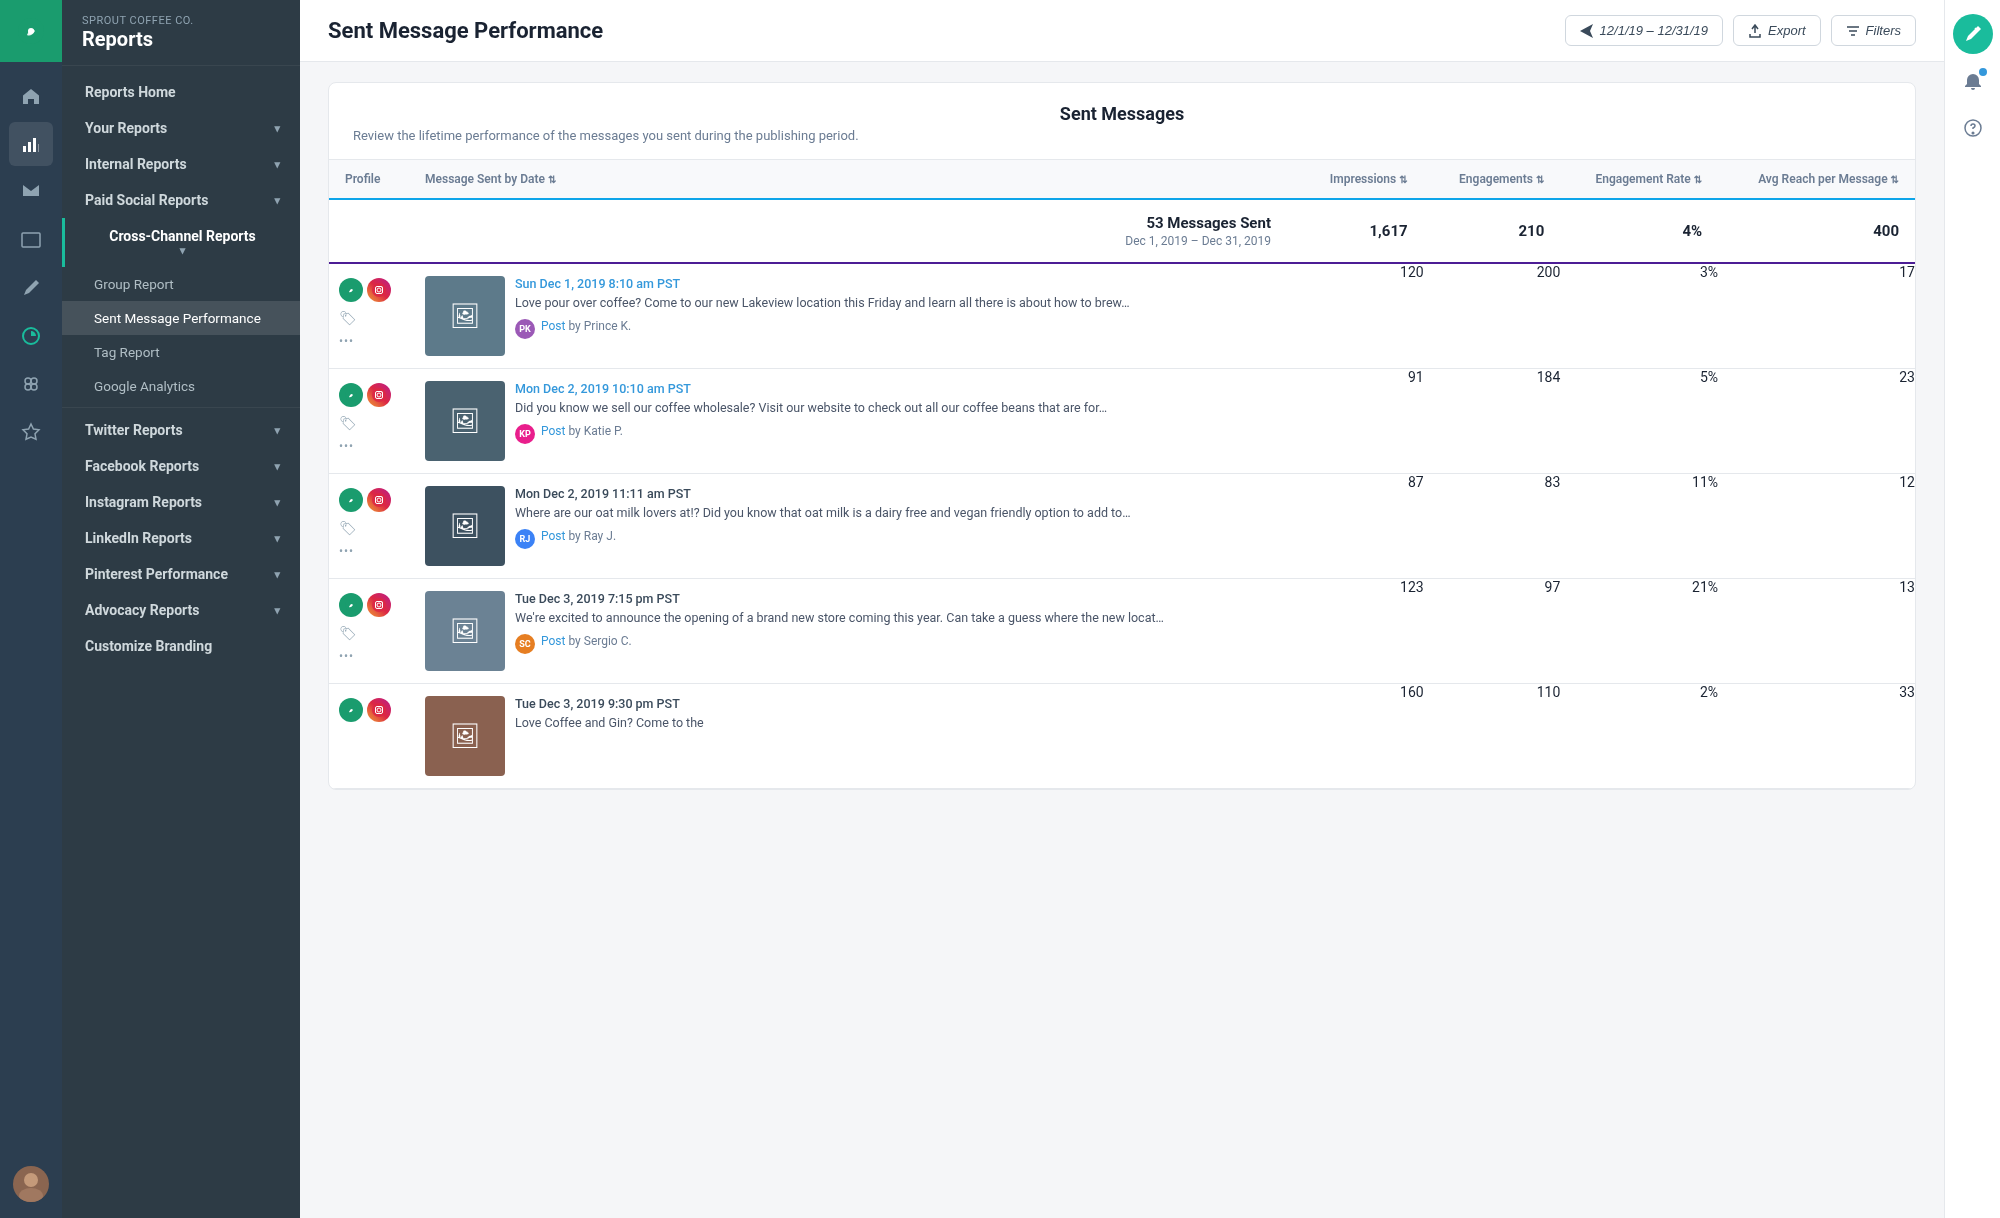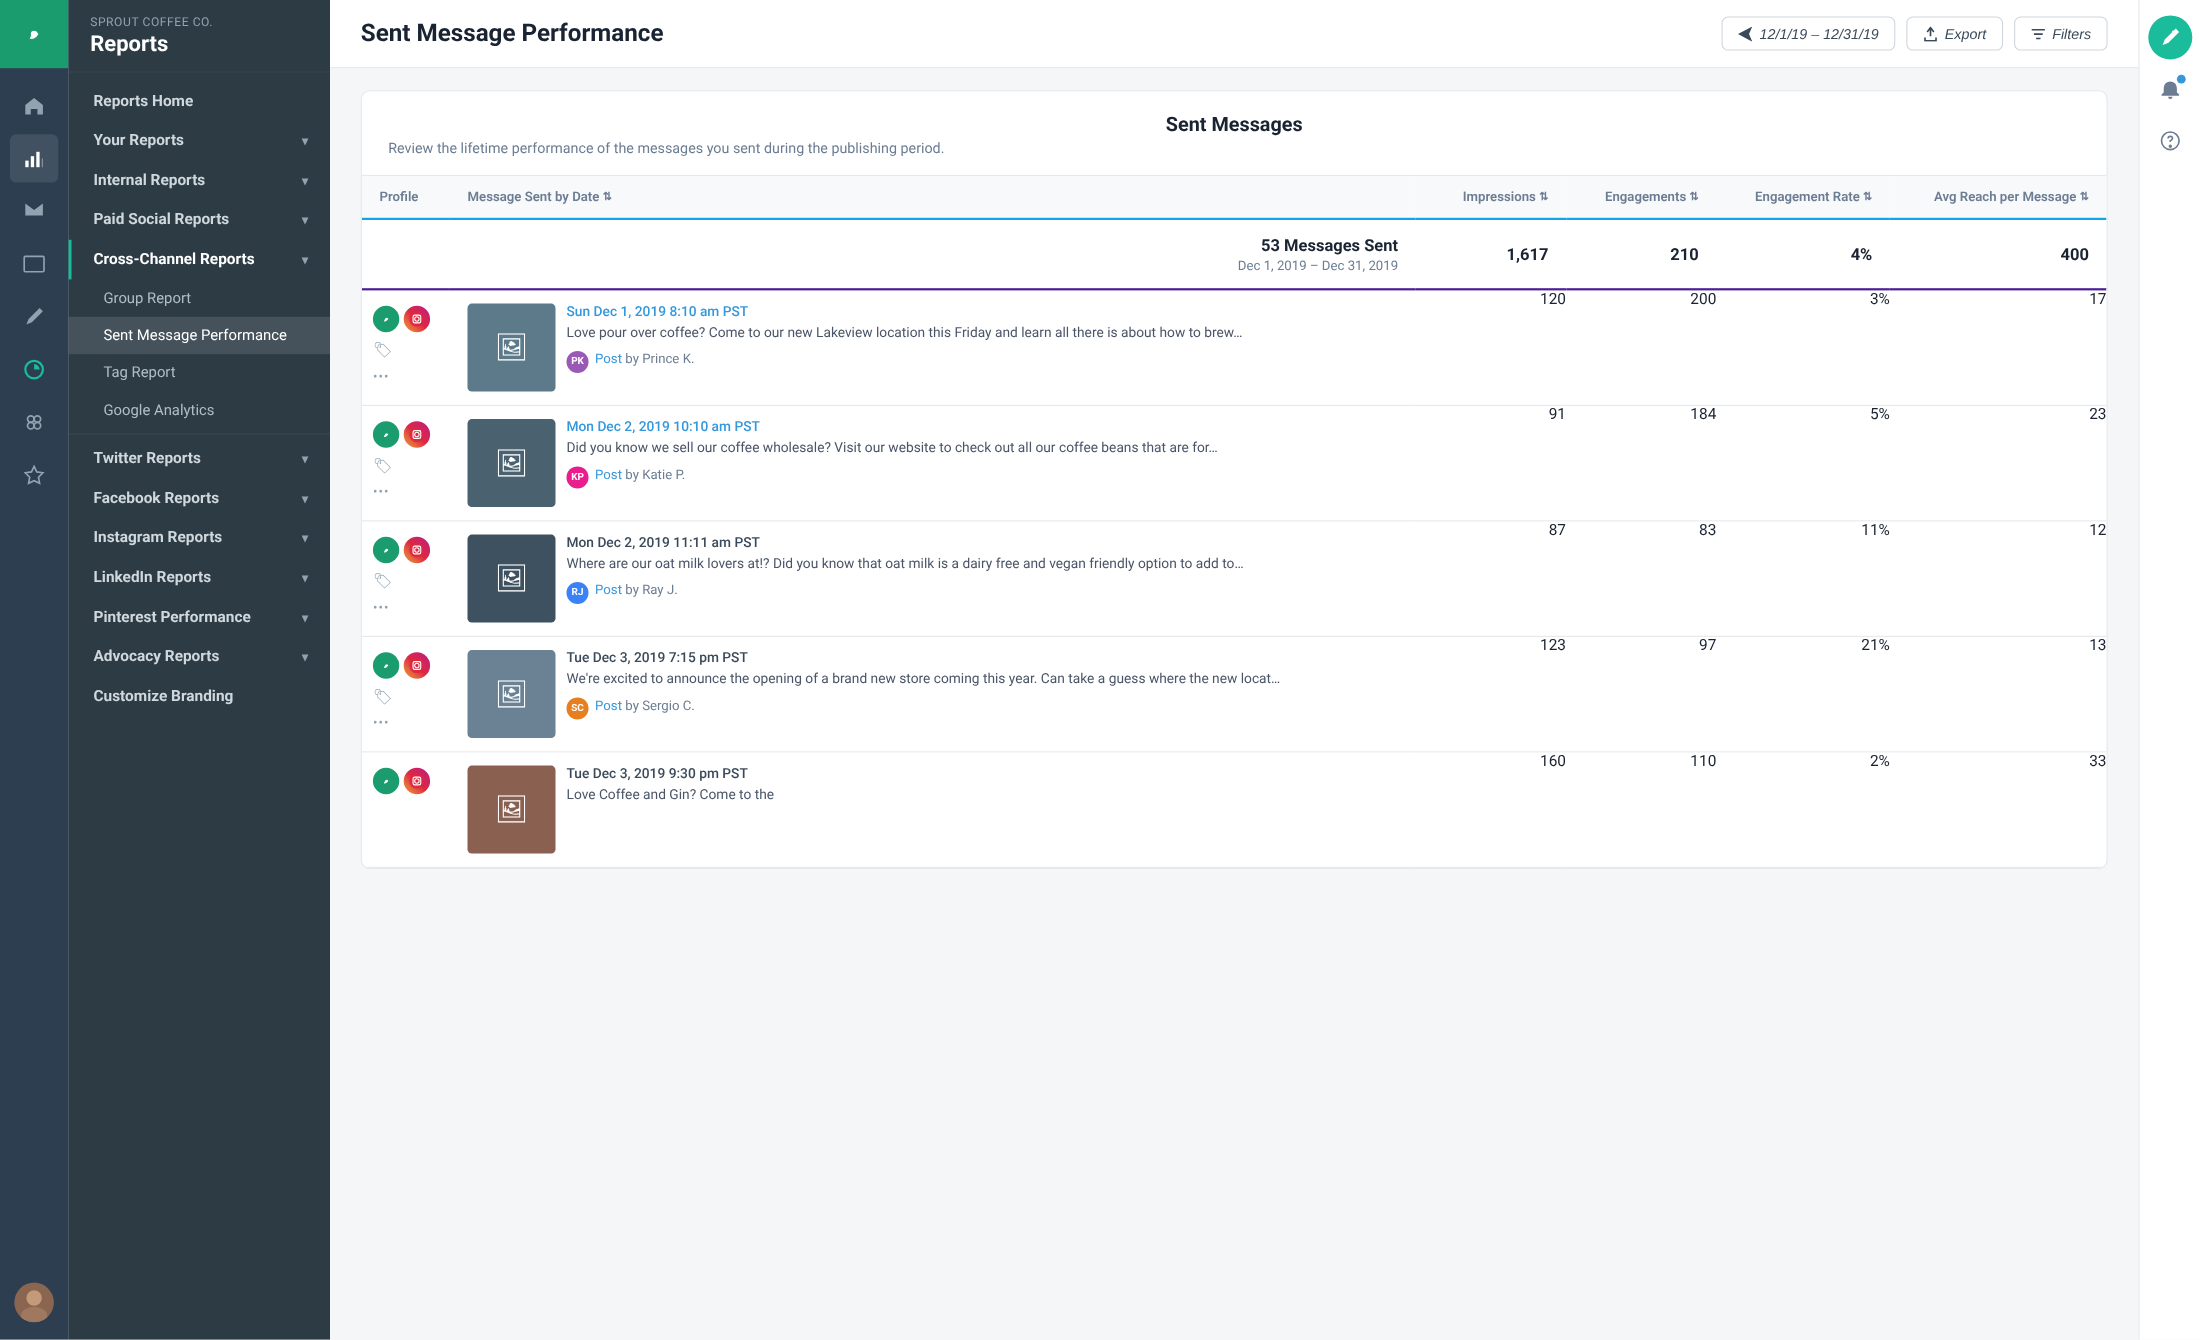--- a/index.html
+++ b/index.html
@@ -63,21 +63,21 @@
       display: flex;
       align-items: center;
       justify-content: space-between;
       padding: 10px 20px;
       cursor: pointer;
       font-size: 14px;
       font-weight: 500;
       color: #cfd8dc;
       border-left: 3px solid transparent;
     }
-    .nav-item.active-section { color: #fff; border-left-color: #1abc9c; }
+    .nav-item.active-section { color: #fff; border-left-color: #1abc9c; flex-direction: column; }
     .nav-item .chevron { font-size: 11px; color: #8fa3b1; }
     .nav-item.top-level { font-weight: 700; }
 
     .nav-sub-item {
       display: flex;
       align-items: center;
       padding: 9px 20px 9px 32px;
       cursor: pointer;
       font-size: 13.5px;
       color: #b0bec5;

